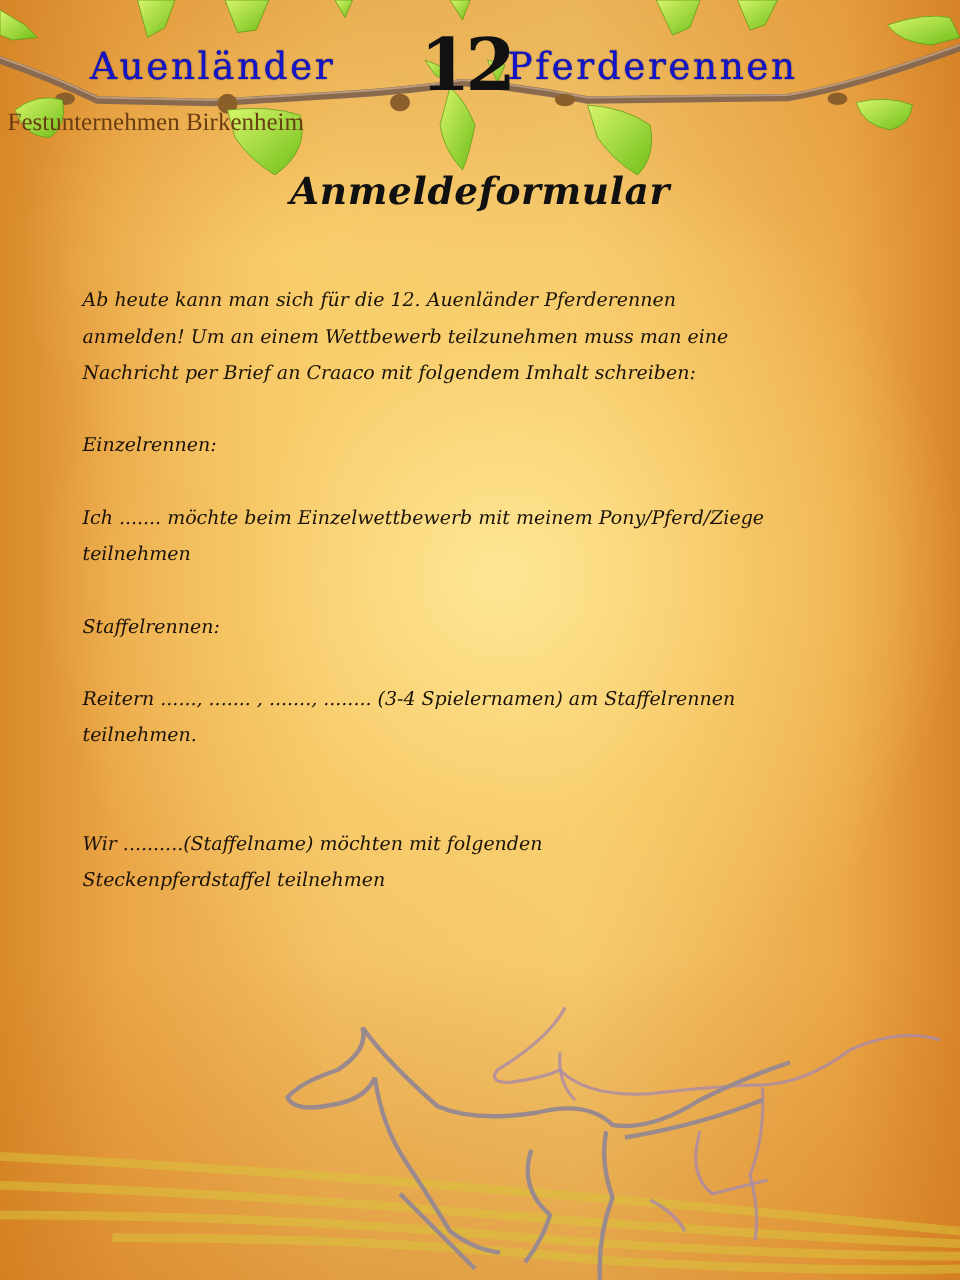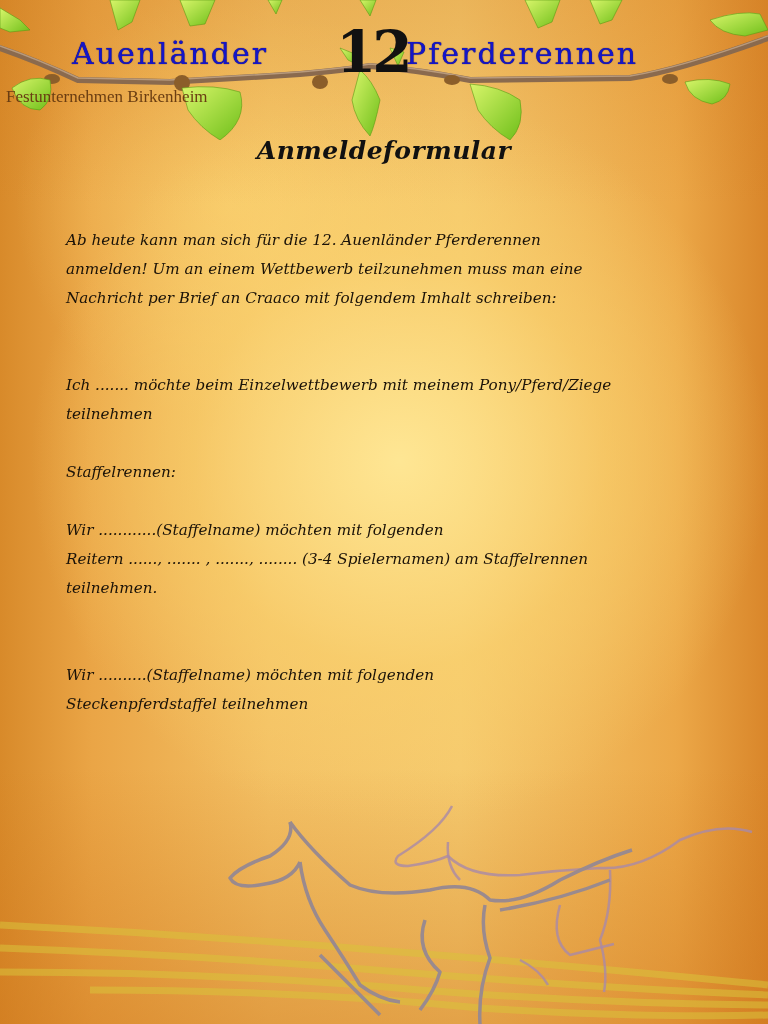--- a/index.html
+++ b/index.html
@@ -31,26 +31,26 @@
     }
     .title-left { left: 72px; }
     .title-right { left: 406px; }
     .title-num {
       position: absolute; left: 336px; top: -4px;
       font-family: "DejaVu Serif", serif; font-weight: bold; font-size: 58px; color: #111;
       letter-spacing: -4px;
     }
     .subtitle {
       position: absolute; left: 6px; top: 87px;
-      font-family: "Liberation Serif", serif; font-size: 17px; color: #6a3d12;
+      font-family: "Liberation Serif", serif; font-size: 20px; color: #6a3d12;
     }
     .form-title {
       position: absolute; left: 0; width: 768px; top: 136px; text-align: center;
       font-family: "DejaVu Serif", serif; font-style: italic; font-weight: bold;
-      font-size: 25px; color: #111; letter-spacing: 0.5px;
+      font-size: 30px; color: #111; letter-spacing: 0.5px;
     }
     .content {
       position: absolute; left: 66px; top: 226px; width: 690px;
       font-family: "DejaVu Serif", serif; font-style: italic;
       font-size: 15.2px; line-height: 29px; color: #1a1208;
     }
     .content p { margin: 0; }
     .gap { height: 29px; }
     .decor { position: absolute; left: 0; top: 800px; }
   </style>
@@ -110,28 +110,28 @@
 </div>
 
 <div class="form-title">Anmeldeformular</div>
 
 <div class="content">
   <p>Ab heute kann man sich für die 12. Auenländer Pferderennen</p>
   <p>anmelden! Um an einem Wettbewerb teilzunehmen muss man eine</p>
   <p>Nachricht per Brief an Craaco mit folgendem Imhalt schreiben:</p>
   <div class="gap"></div>
 
+  <p>Einzelrennen:</p>
   <div class="gap"></div>
   <p>Ich ....... möchte beim Einzelwettbewerb mit meinem Pony/Pferd/Ziege</p>
   <p>teilnehmen</p>
   <div class="gap"></div>
 
   <p>Staffelrennen:</p>
   <div class="gap"></div>
-  <p>Wir ............(Staffelname) möchten mit folgenden</p>
   <p>Reitern ......,  ....... , ......., ........ (3-4 Spielernamen) am Staffelrennen</p>
   <p>teilnehmen.</p>
   <div class="gap"></div>
 
   <div class="gap"></div>
   <p>Wir ..........(Staffelname) möchten mit folgenden</p>
   <p>Steckenpferdstaffel teilnehmen</p>
 </div>
 
 <svg class="decor" width="768" height="224" viewBox="0 800 768 224">

